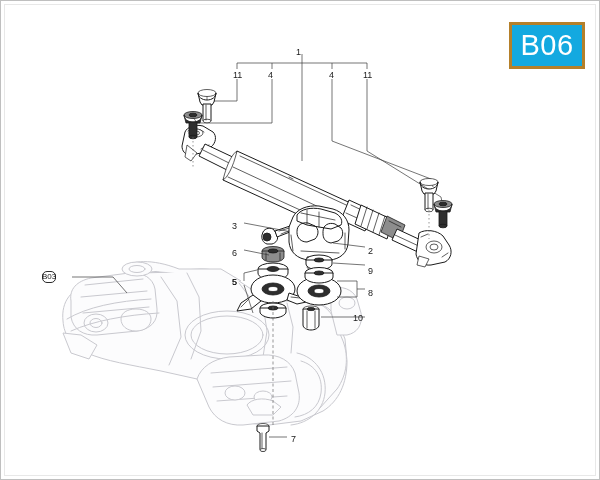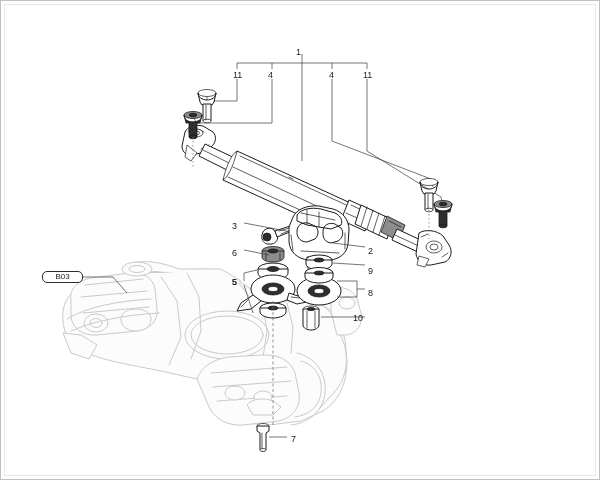--- a/index.html
+++ b/index.html
@@ -54,21 +54,21 @@
     font-size: 29px;
     line-height: 1;
     letter-spacing: 0.5px;
     font-family: "Liberation Sans", sans-serif;
   }
   
   #xref-badge {
     position: absolute;
     left: 41px;
     top: 270px;
-    width: 41px;
+    width: 14px;
     height: 12px;
     border: 1px solid #2b2b2b;
     border-radius: 5px;
     background: #ffffff;
     box-sizing: border-box;
     display: flex;
     align-items: center;
     justify-content: center;
   }
   #xref-badge .badge-text {
@@ -409,20 +409,23 @@
         C259,451 265,451 265,448 L265,432 L268,430 L268,425 Z"></path>
       <ellipse class="fl-wt" cx="262" cy="449" rx="3" ry="1.5"></ellipse>
       <path class="ln-t" d="M261,432 L261,447"></path>
     </g>
     <path class="lead" d="M268,436 L286,436"></path>
 
     <path class="lead" d="M71,276 L112,276 L126,292"></path>
 
   </svg>
 
+  <div id="section-badge">
+    <span class="badge-text">B06</span>
+  </div>
 
   <div id="xref-badge">
     <span class="badge-text">B03</span>
   </div>
 
   <div id="callout-layer">
       <div class="callout" style="left: 295px; top: 47px;">1</div>
       <div class="callout" style="left: 232px; top: 70px;">11</div>
       <div class="callout" style="left: 267px; top: 70px;">4</div>
       <div class="callout" style="left: 328px; top: 70px;">4</div>

